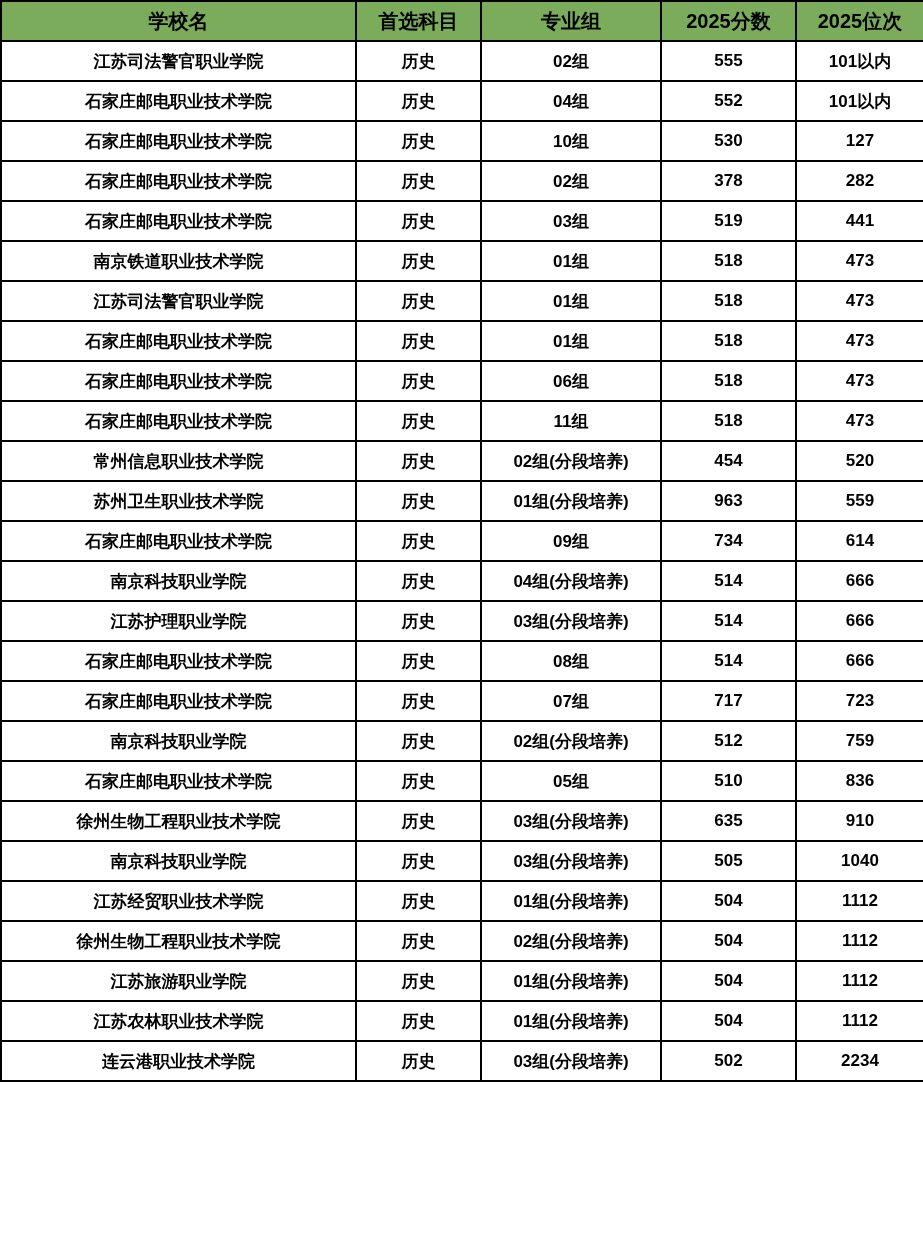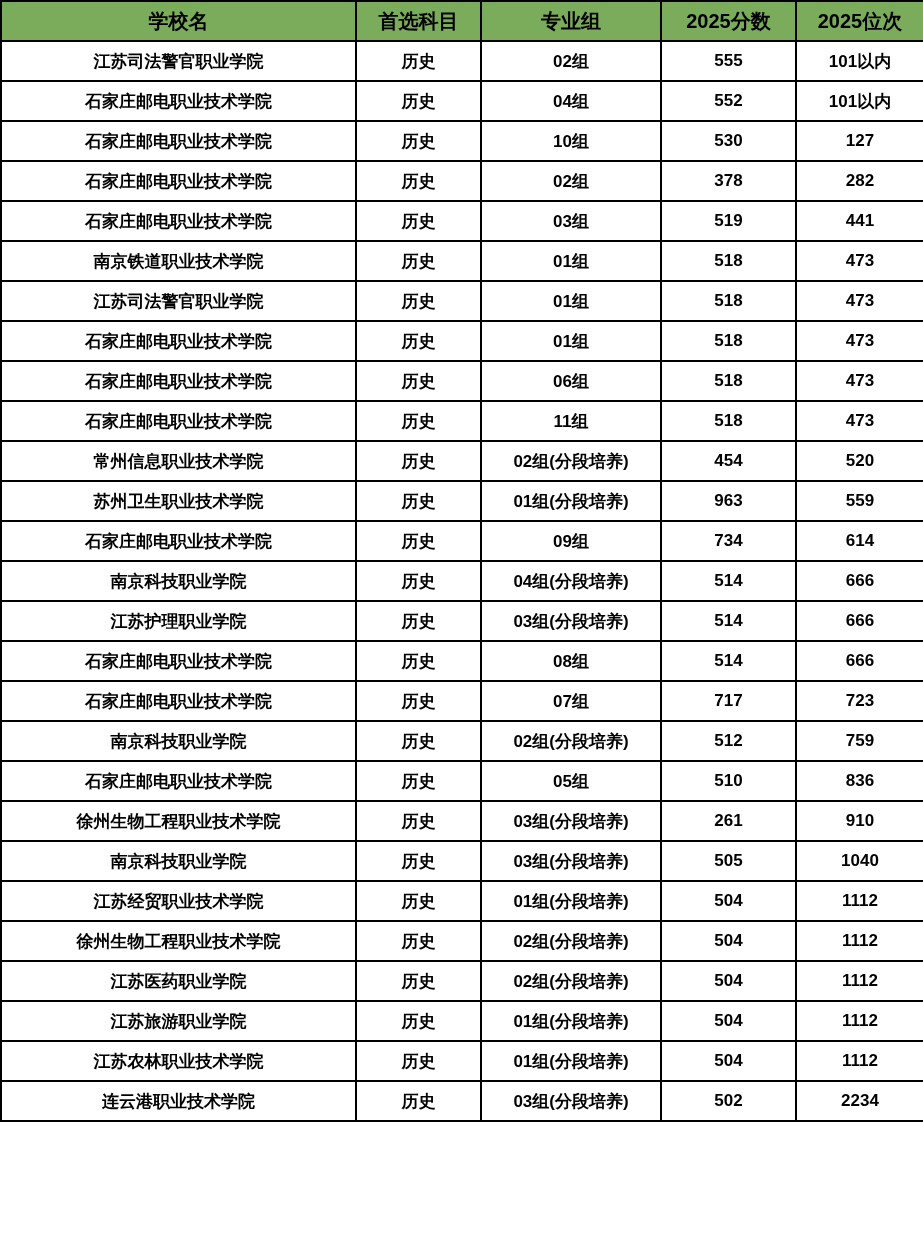--- a/index.html
+++ b/index.html
@@ -196,46 +196,39 @@
         <td>石家庄邮电职业技术学院</td>
         <td>历史</td>
         <td>05组</td>
         <td>510</td>
         <td>836</td>
       </tr>
       <tr>
         <td>徐州生物工程职业技术学院</td>
         <td>历史</td>
         <td>03组(分段培养)</td>
-        <td>261</td>
+        <td>635</td>
         <td>910</td>
       </tr>
       <tr>
         <td>南京科技职业学院</td>
         <td>历史</td>
         <td>03组(分段培养)</td>
         <td>505</td>
         <td>1040</td>
       </tr>
       <tr>
         <td>江苏经贸职业技术学院</td>
         <td>历史</td>
         <td>01组(分段培养)</td>
         <td>504</td>
         <td>1112</td>
       </tr>
       <tr>
         <td>徐州生物工程职业技术学院</td>
-        <td>历史</td>
-        <td>02组(分段培养)</td>
-        <td>504</td>
-        <td>1112</td>
-      </tr>
-      <tr>
-        <td>江苏医药职业学院</td>
         <td>历史</td>
         <td>02组(分段培养)</td>
         <td>504</td>
         <td>1112</td>
       </tr>
       <tr>
         <td>江苏旅游职业学院</td>
         <td>历史</td>
         <td>01组(分段培养)</td>
         <td>504</td>

